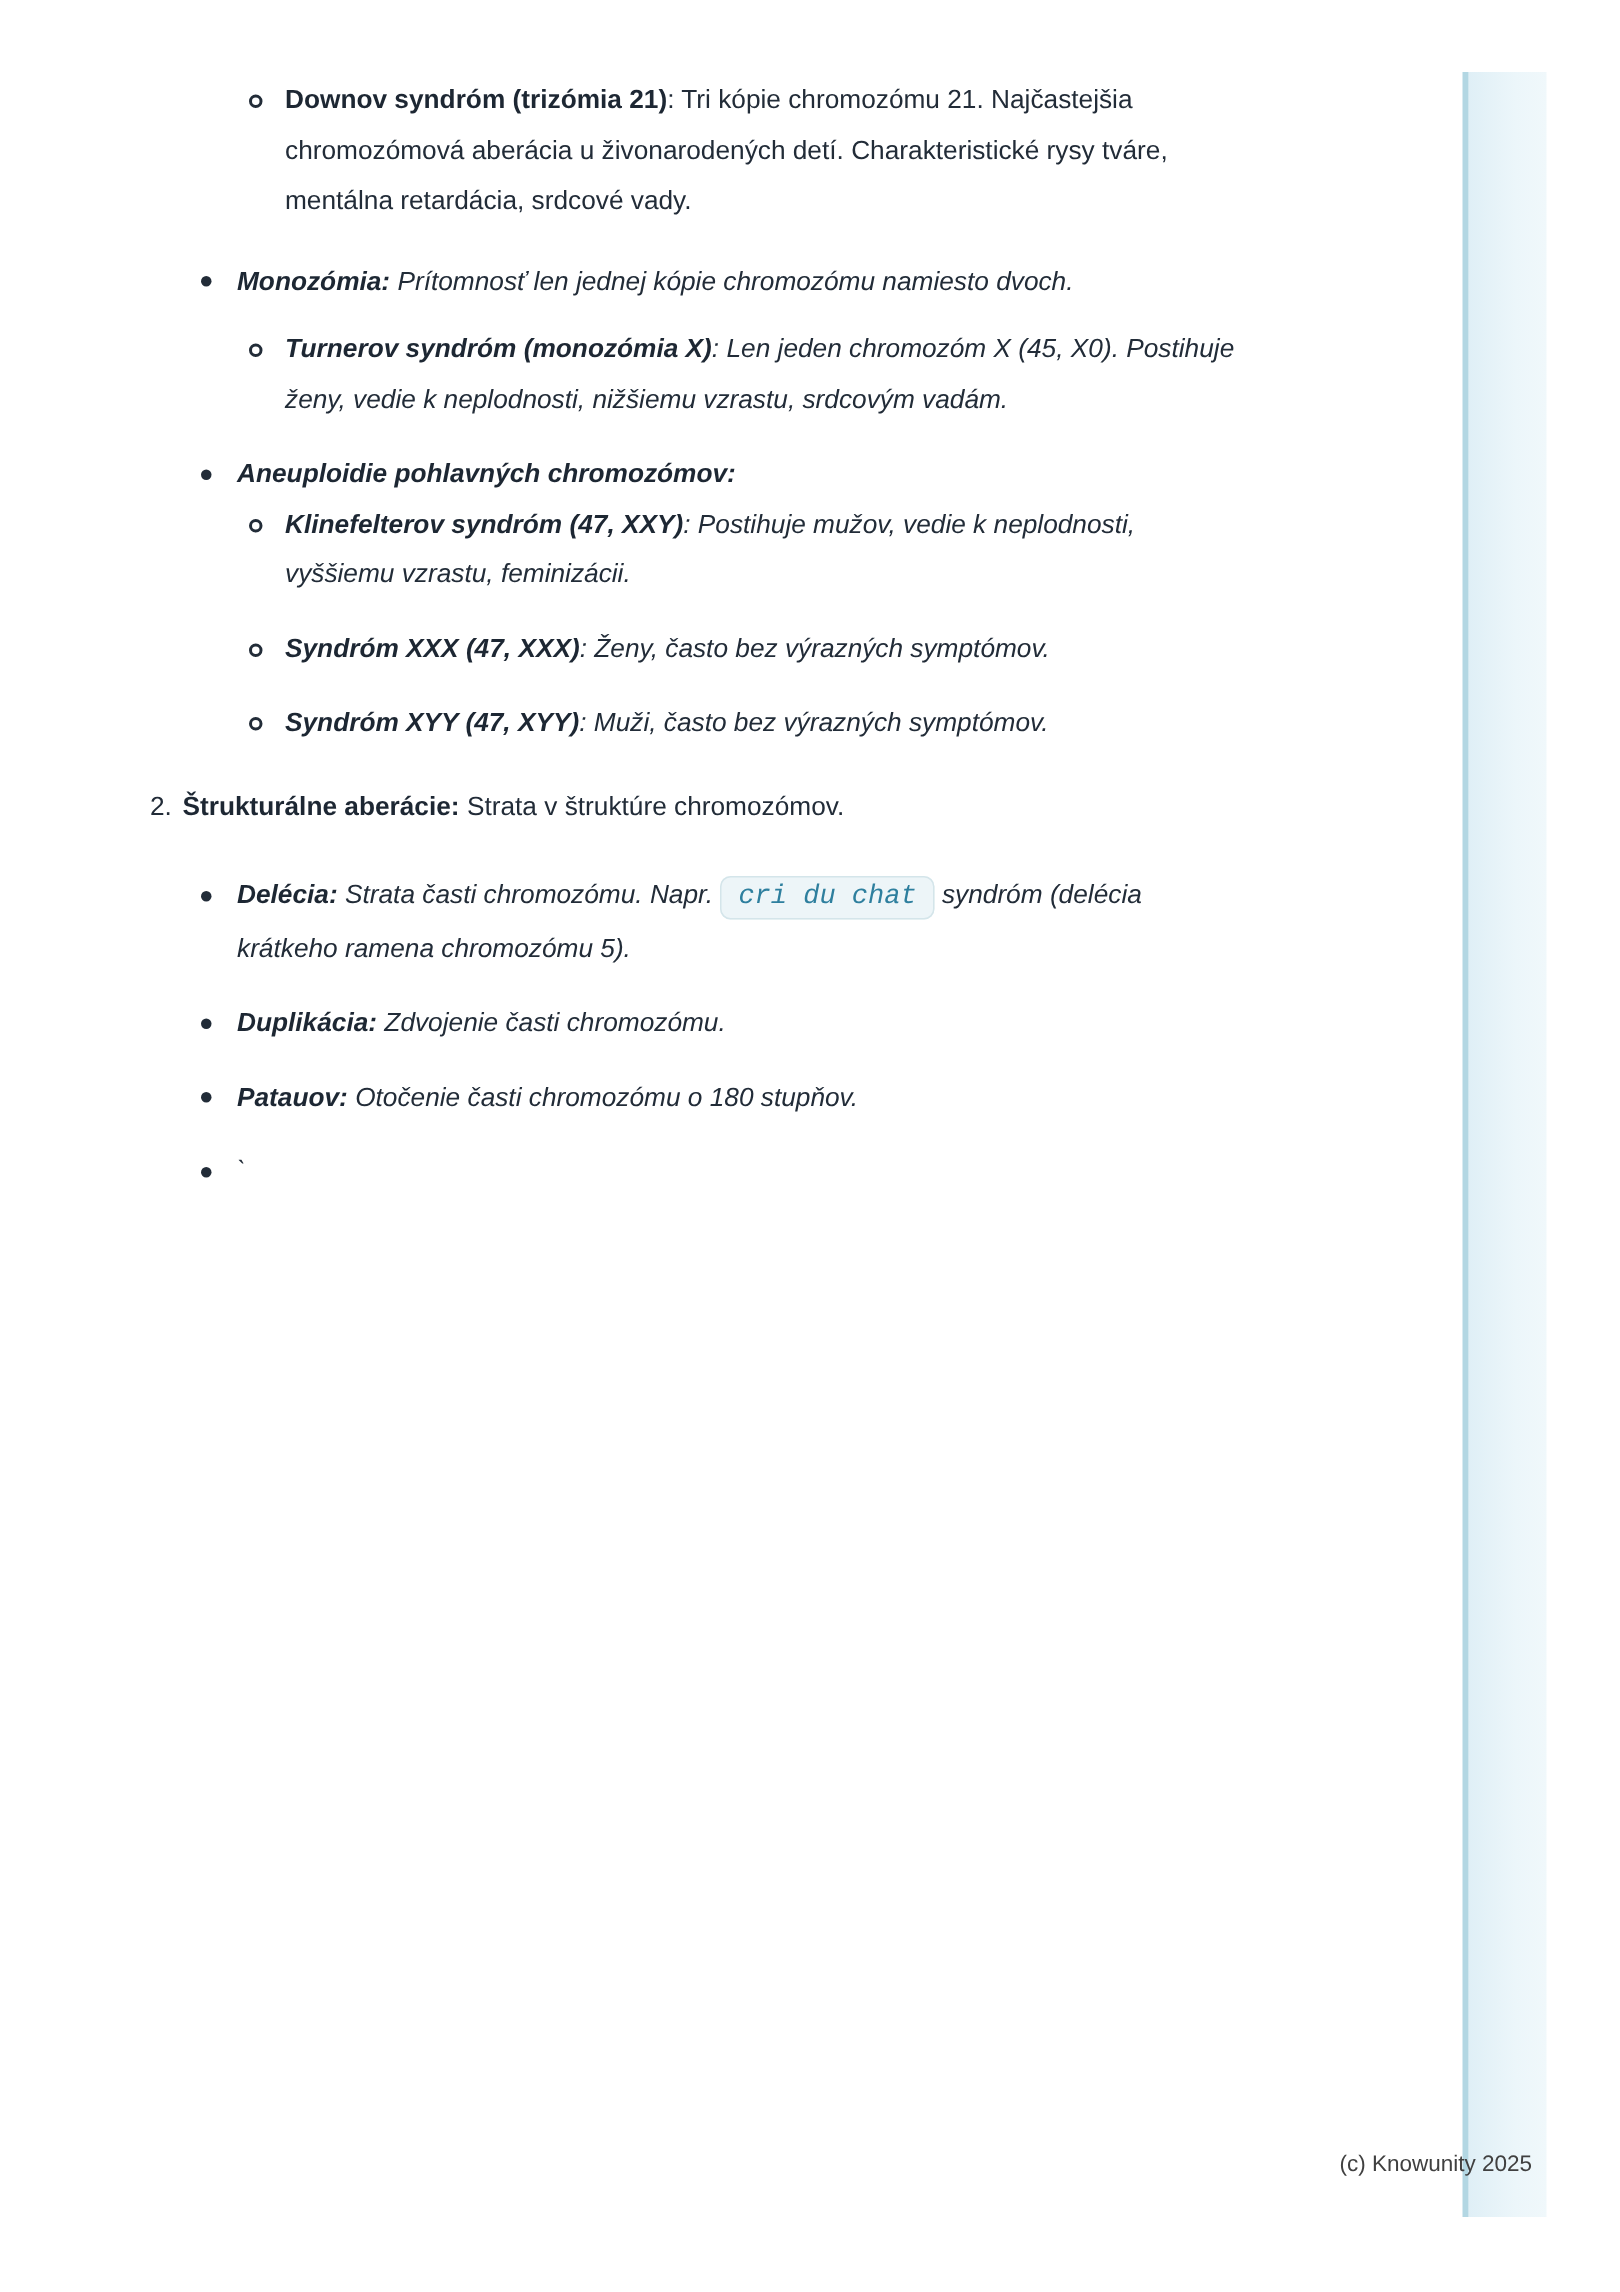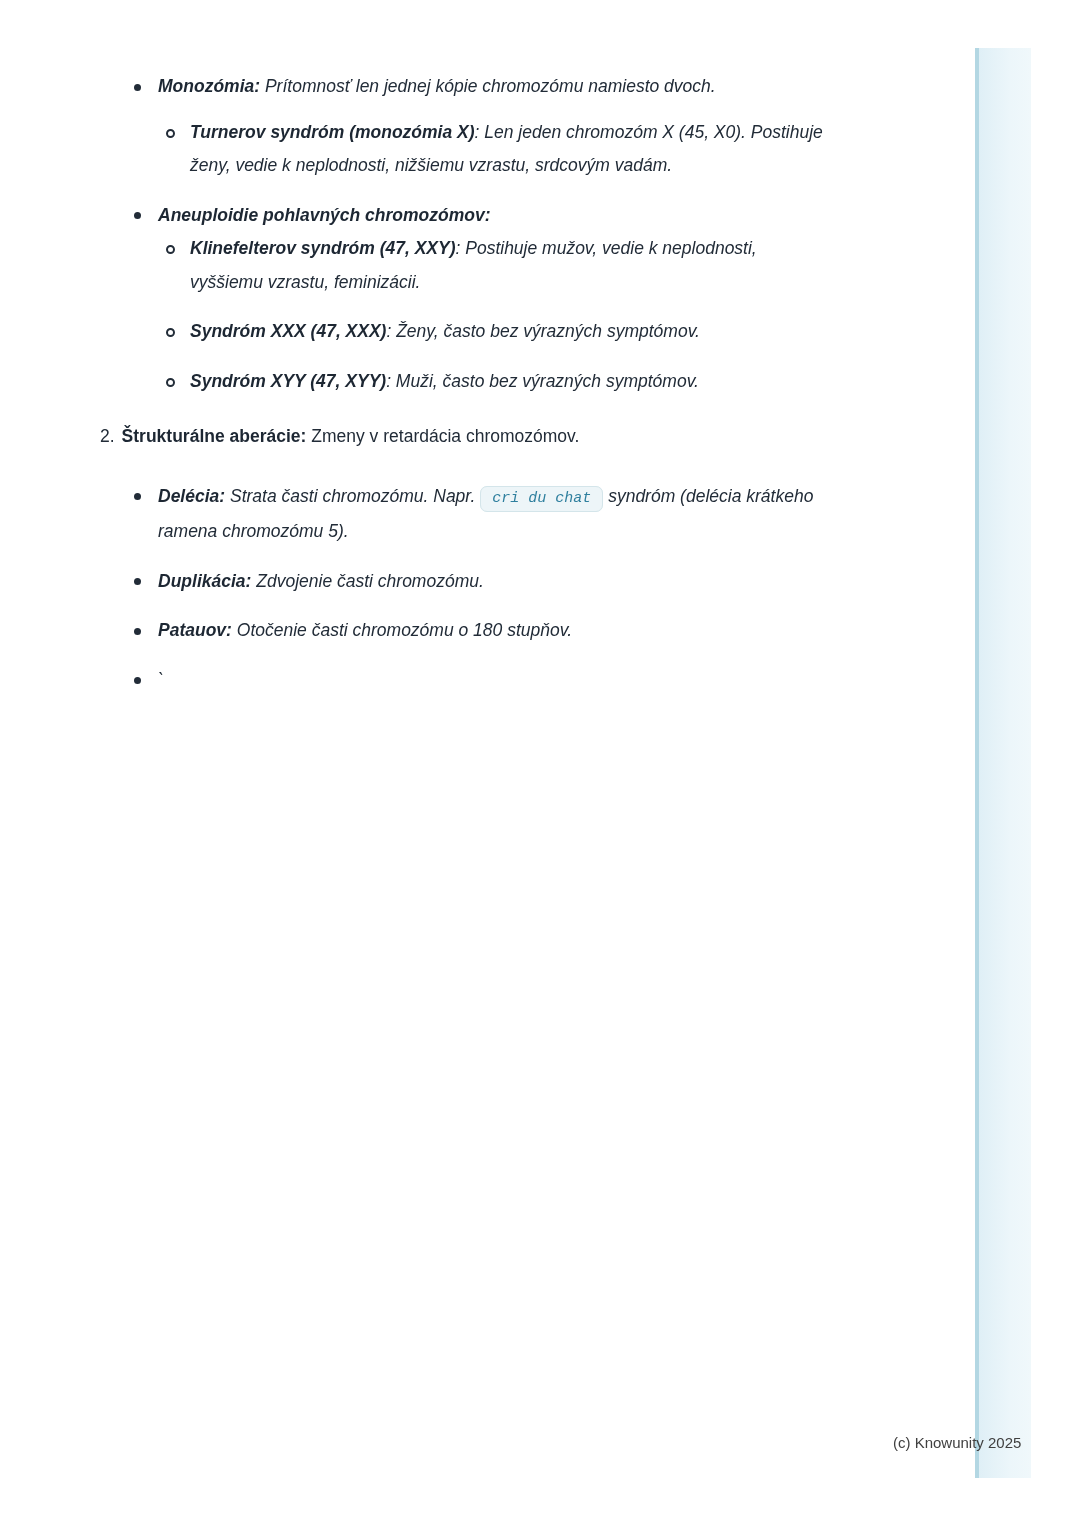--- a/index.html
+++ b/index.html
@@ -85,21 +85,21 @@
 
   .b { font-weight: 700; color: #1d2733; }
 
   .numbered {
     margin: 22px 0 26px 0;
   }
   .numbered .num { margin-right: 7px; }
 
   .code {
     font-family: "Liberation Mono", "DejaVu Sans Mono", monospace;
-    font-size: 15px;
+    font-size: 18px;
     color: #2e7f9e;
     background: #edf5f8;
     border: 1px solid #d4e5ea;
     border-radius: 7px;
     padding: 3px 11px 4px 11px;
     white-space: nowrap;
   }
 
   .group-gap { margin-top: 20px; }
 
@@ -115,20 +115,24 @@
   }
 </style>
 </head>
 <body>
 
 <div class="edge-stripe"></div>
 
 <main class="content">
 
   <ul>
+    <li class="li l2">
+      <span class="bullet"></span>
+      <span class="b">Downov syndróm (trizómia 21)</span><span>: Tri kópie chromozómu 21. Najčastejšia chromozómová aberácia u živonarodených detí. Charakteristické rysy tváre, mentálna retardácia, srdcové vady.</span>
+    </li>
   </ul>
 
   <ul class="group-gap">
     <li class="li l1">
       <span class="bullet"></span>
       <span class="b">Monozómia:</span><span> Prítomnosť len jednej kópie chromozómu namiesto dvoch.</span>
       <ul class="nested">
         <li class="l2n">
           <span class="bullet"></span>
           <span class="b">Turnerov syndróm (monozómia X)</span><span>: Len jeden chromozóm X (45, X0). Postihuje ženy, vedie k neplodnosti, nižšiemu vzrastu, srdcovým vadám.</span>
@@ -149,21 +153,21 @@
         </li>
         <li class="l2n">
           <span class="bullet"></span>
           <span class="b">Syndróm XYY (47, XYY)</span><span>: Muži, často bez výrazných symptómov.</span>
         </li>
       </ul>
     </li>
   </ul>
 
   <div class="numbered">
-    <span class="num">2.</span><span class="b">Štrukturálne aberácie:</span><span> Zmeny v retardácia chromozómov.</span>
+    <span class="num">2.</span><span class="b">Štrukturálne aberácie:</span><span> Strata v štruktúre chromozómov.</span>
   </div>
 
   <ul>
     <li class="li l1">
       <span class="bullet"></span>
       <span class="b">Delécia:</span><span> Strata časti chromozómu. Napr. </span><span class="code">cri du chat</span><span> syndróm (delécia krátkeho ramena chromozómu 5).</span>
     </li>
     <li class="li l1">
       <span class="bullet"></span>
       <span class="b">Duplikácia:</span><span> Zdvojenie časti chromozómu.</span>

